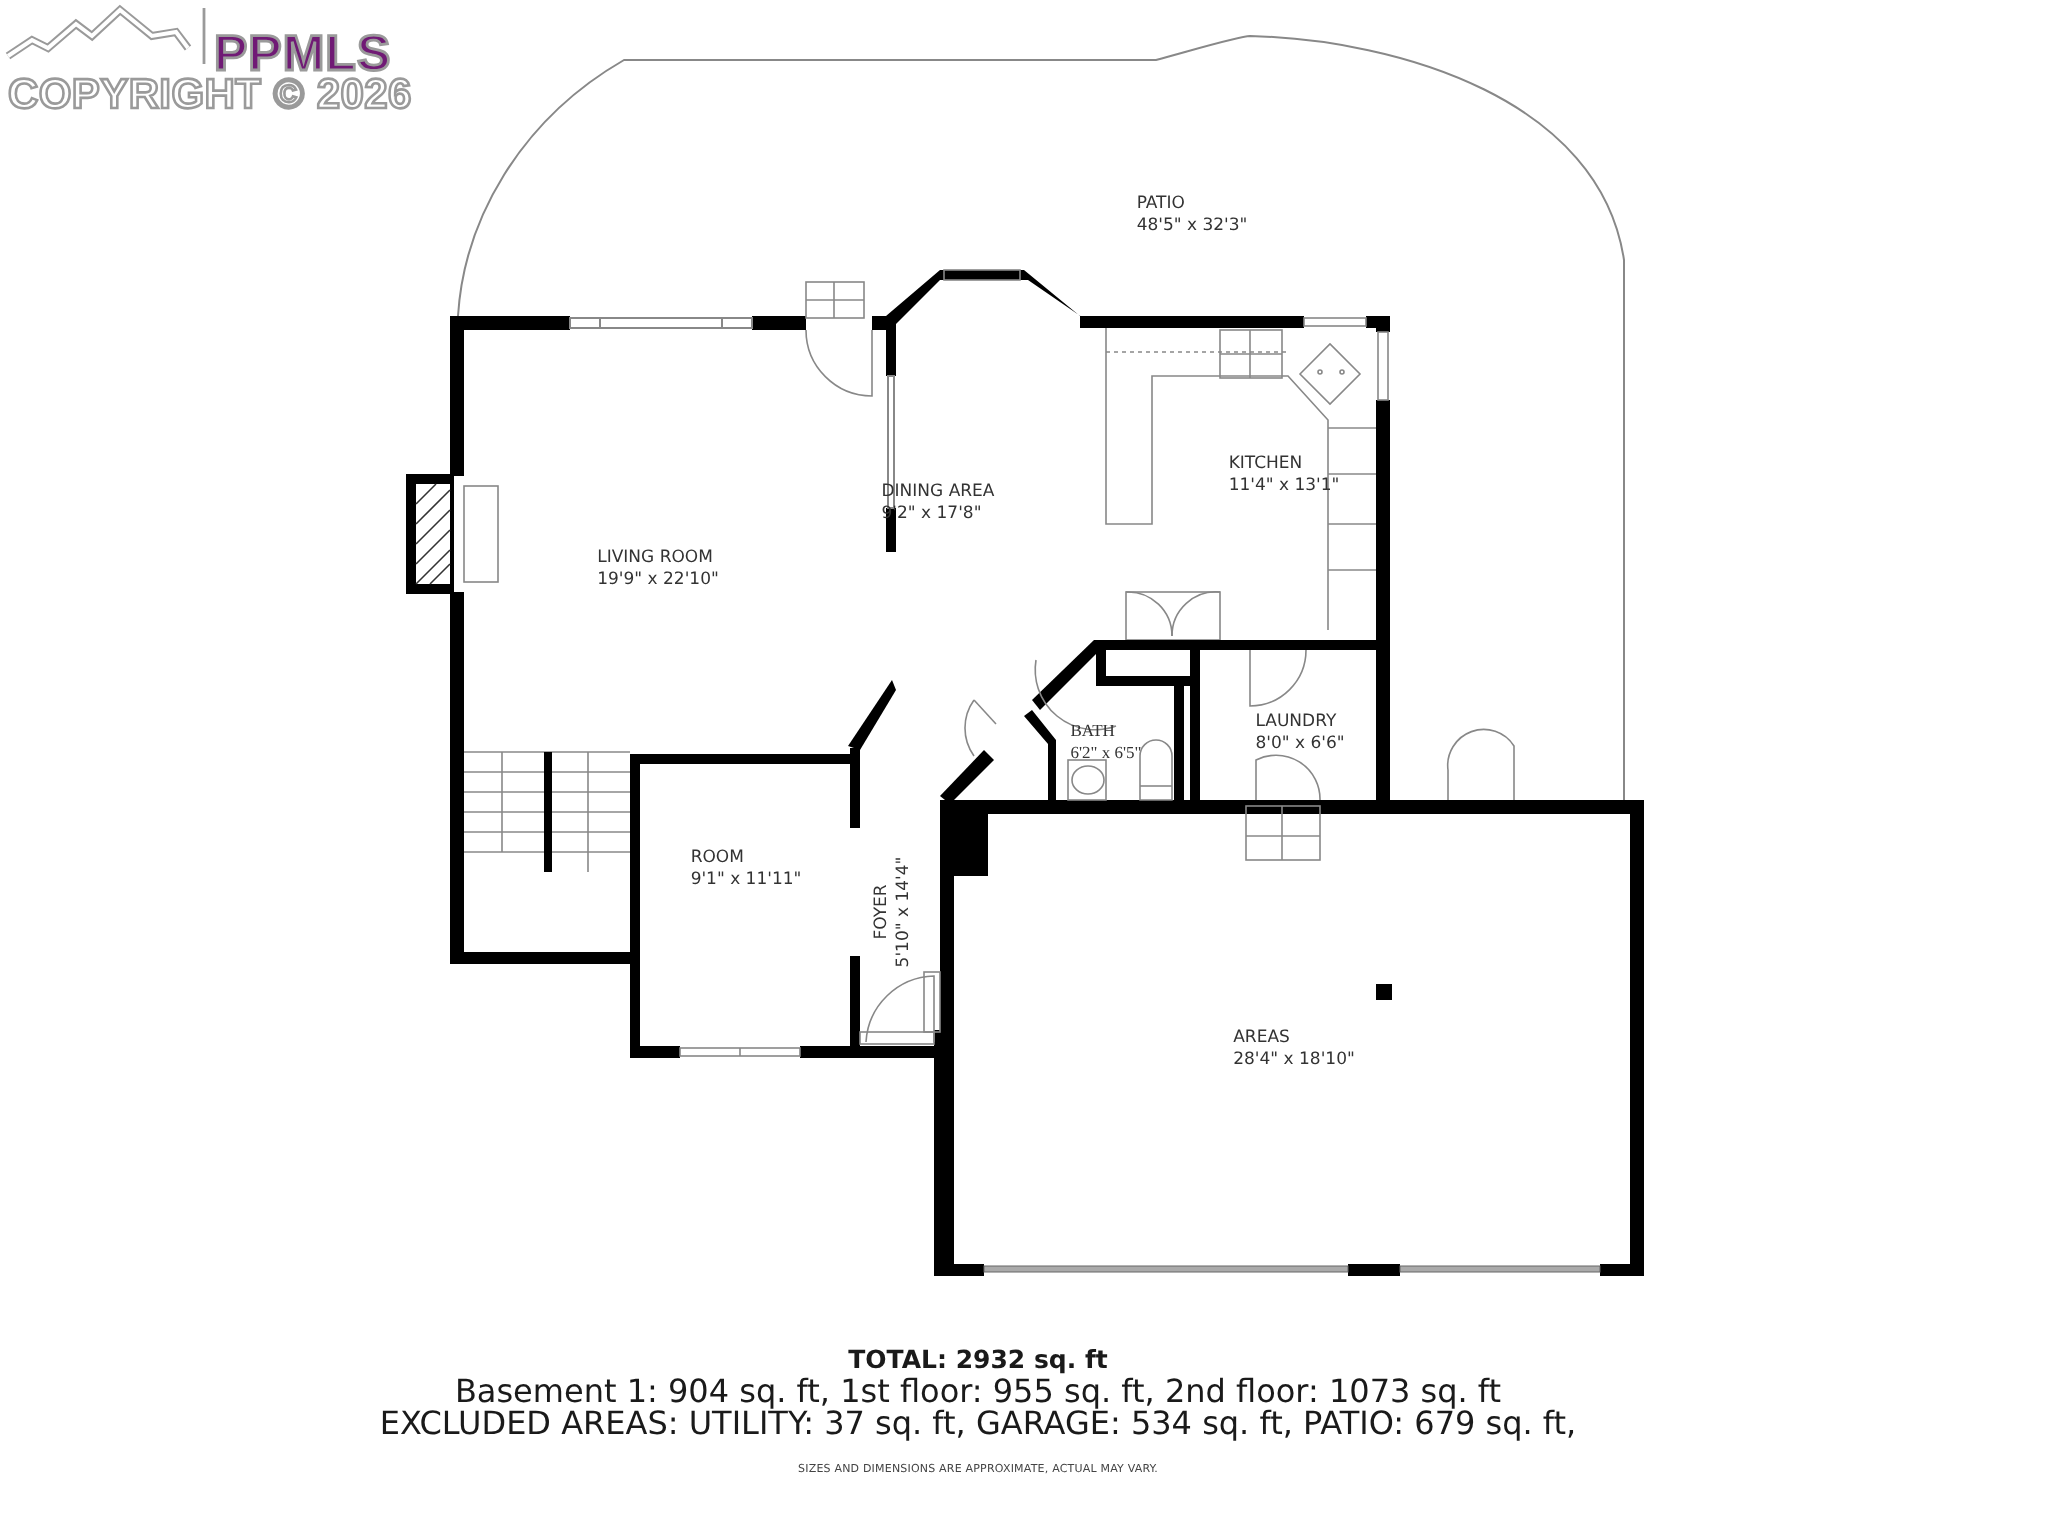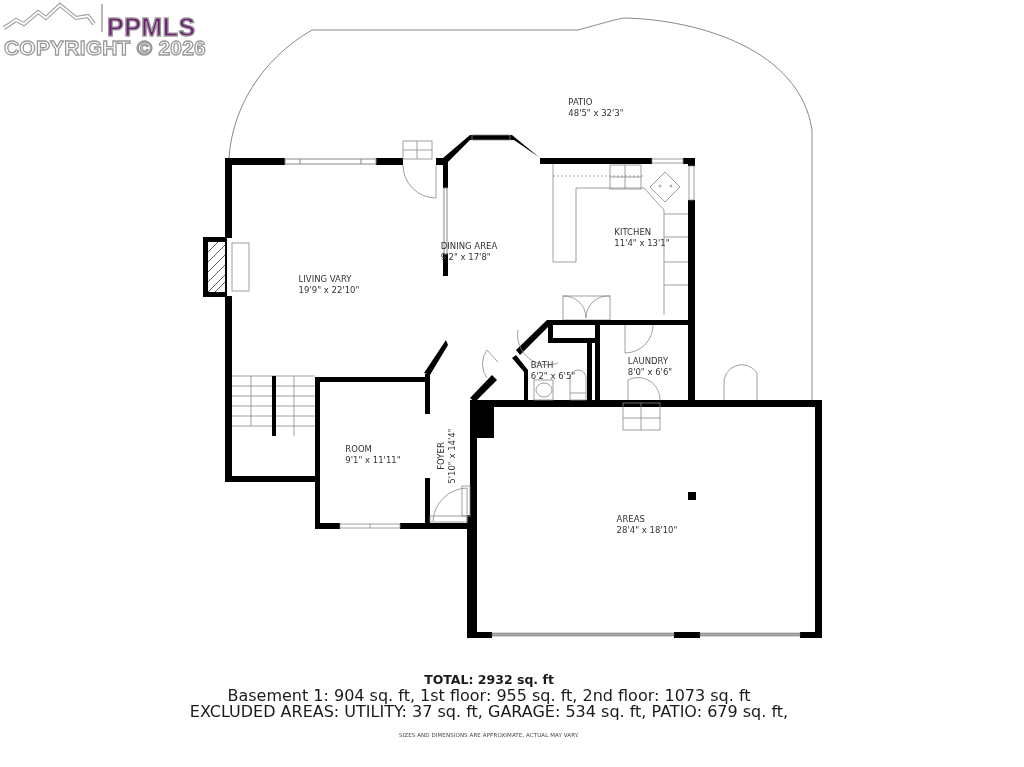--- a/index.html
+++ b/index.html
@@ -209,40 +209,40 @@
   <g fill="none" stroke="#888" stroke-width="0.8">
     <rect x="462" y="486" width="8" height="30"></rect>
   </g>
 </svg>
 
 <div class="room-label" style="left:596px; top:97px;">
   <span class="name">PATIO</span>
   <span class="dim">48'5" x 32'3"</span>
 </div>
 <div class="room-label" style="left:329px; top:274px;">
-  <span class="name">LIVING VARY</span>
+  <span class="name">LIVING ROOM</span>
   <span class="dim">19'9" x 22'10"</span>
 </div>
 <div class="room-label" style="left:469px; top:241px;">
   <span class="name">DINING AREA</span>
   <span class="dim">9'2" x 17'8"</span>
 </div>
 <div class="room-label" style="left:621px; top:227px;margin-left:21px;">
   <span class="name">KITCHEN</span>
   <span class="dim">11'4" x 13'1"</span>
 </div>
-<div class="room-label" style="left:553px; top:360px;">
+<div class="room-label" style="left:553px; top:360px;font-family:Liberation Serif, serif;">
   <span class="name">BATH</span>
   <span class="dim">6'2" x 6'5"</span>
 </div>
 <div class="room-label" style="left:650px; top:356px;">
   <span class="name">LAUNDRY</span>
   <span class="dim">8'0" x 6'6"</span>
 </div>
-<div class="room-label" style="left:373px; top:444px;">
+<div class="room-label" style="left:373px; top:424px;">
   <span class="name">ROOM</span>
   <span class="dim">9'1" x 11'11"</span>
 </div>
 <div class="foyer-label" style="left:414px; top:445px; width:66px;">
   <span class="name">FOYER</span>
   <span class="dim">5'10" x 14'4"</span>
 </div>
 <div class="room-label" style="left:647px; top:514px;">
   <span class="name">AREAS</span>
   <span class="dim">28'4" x 18'10"</span>

